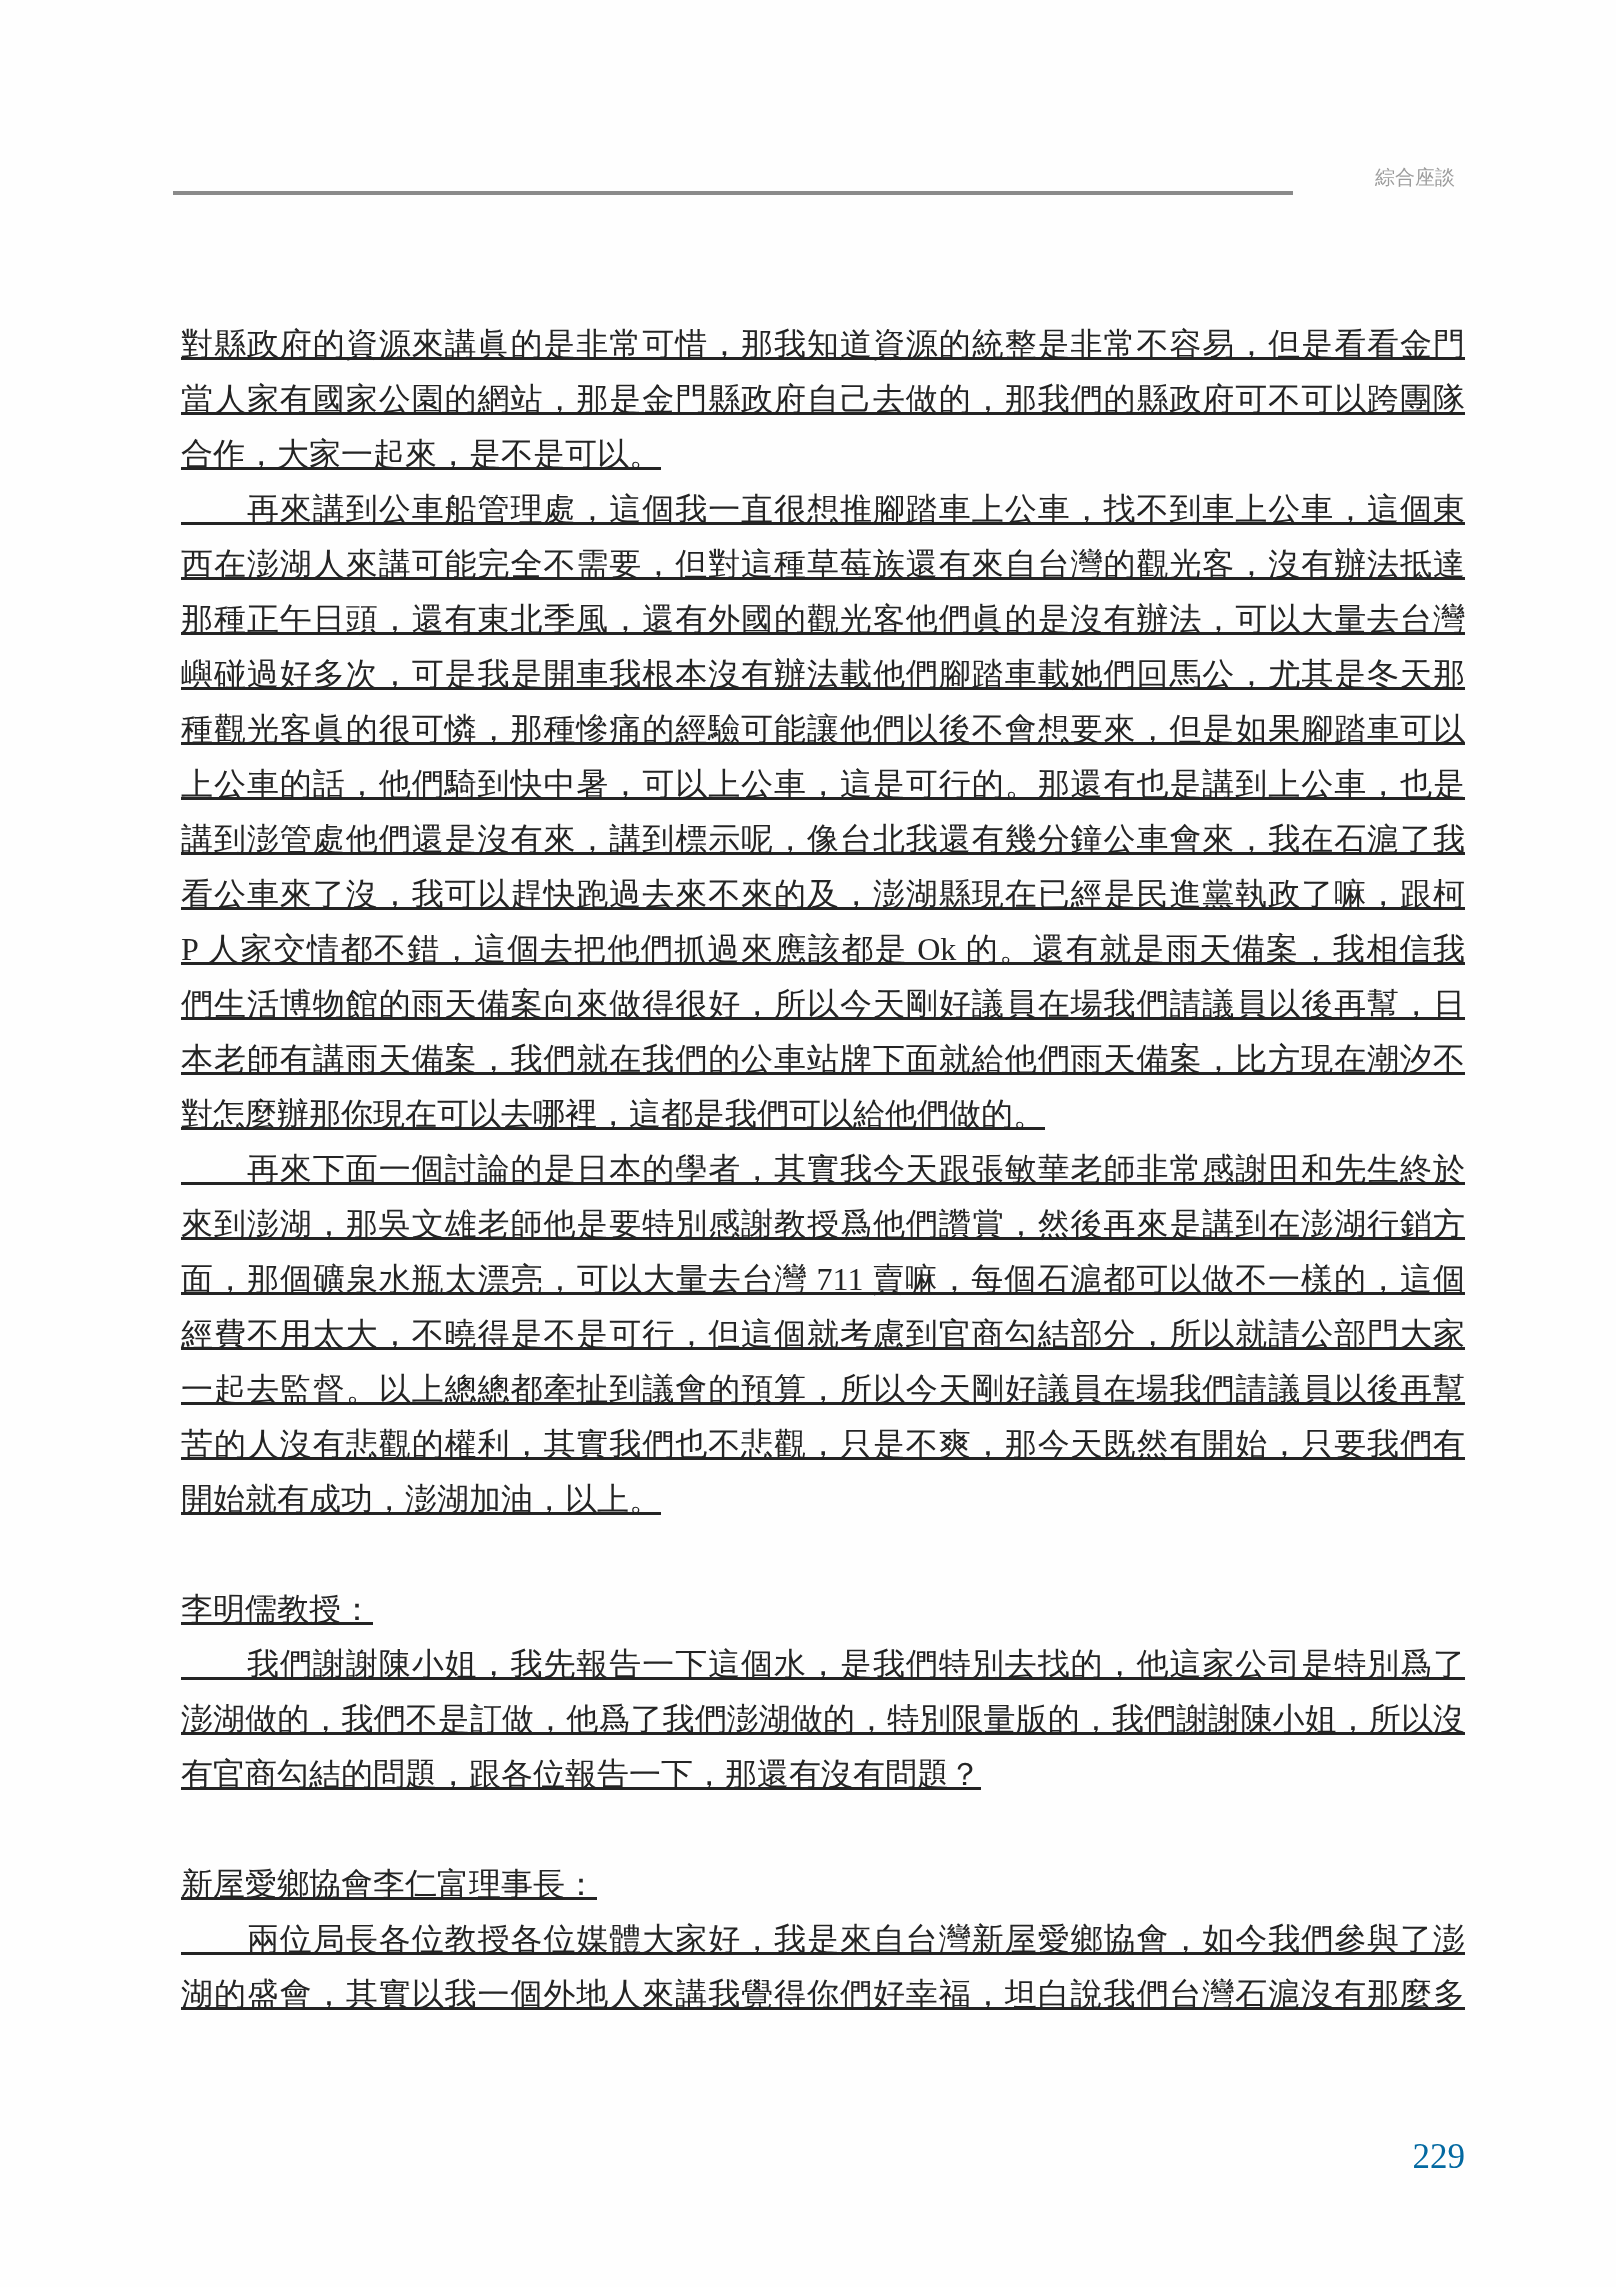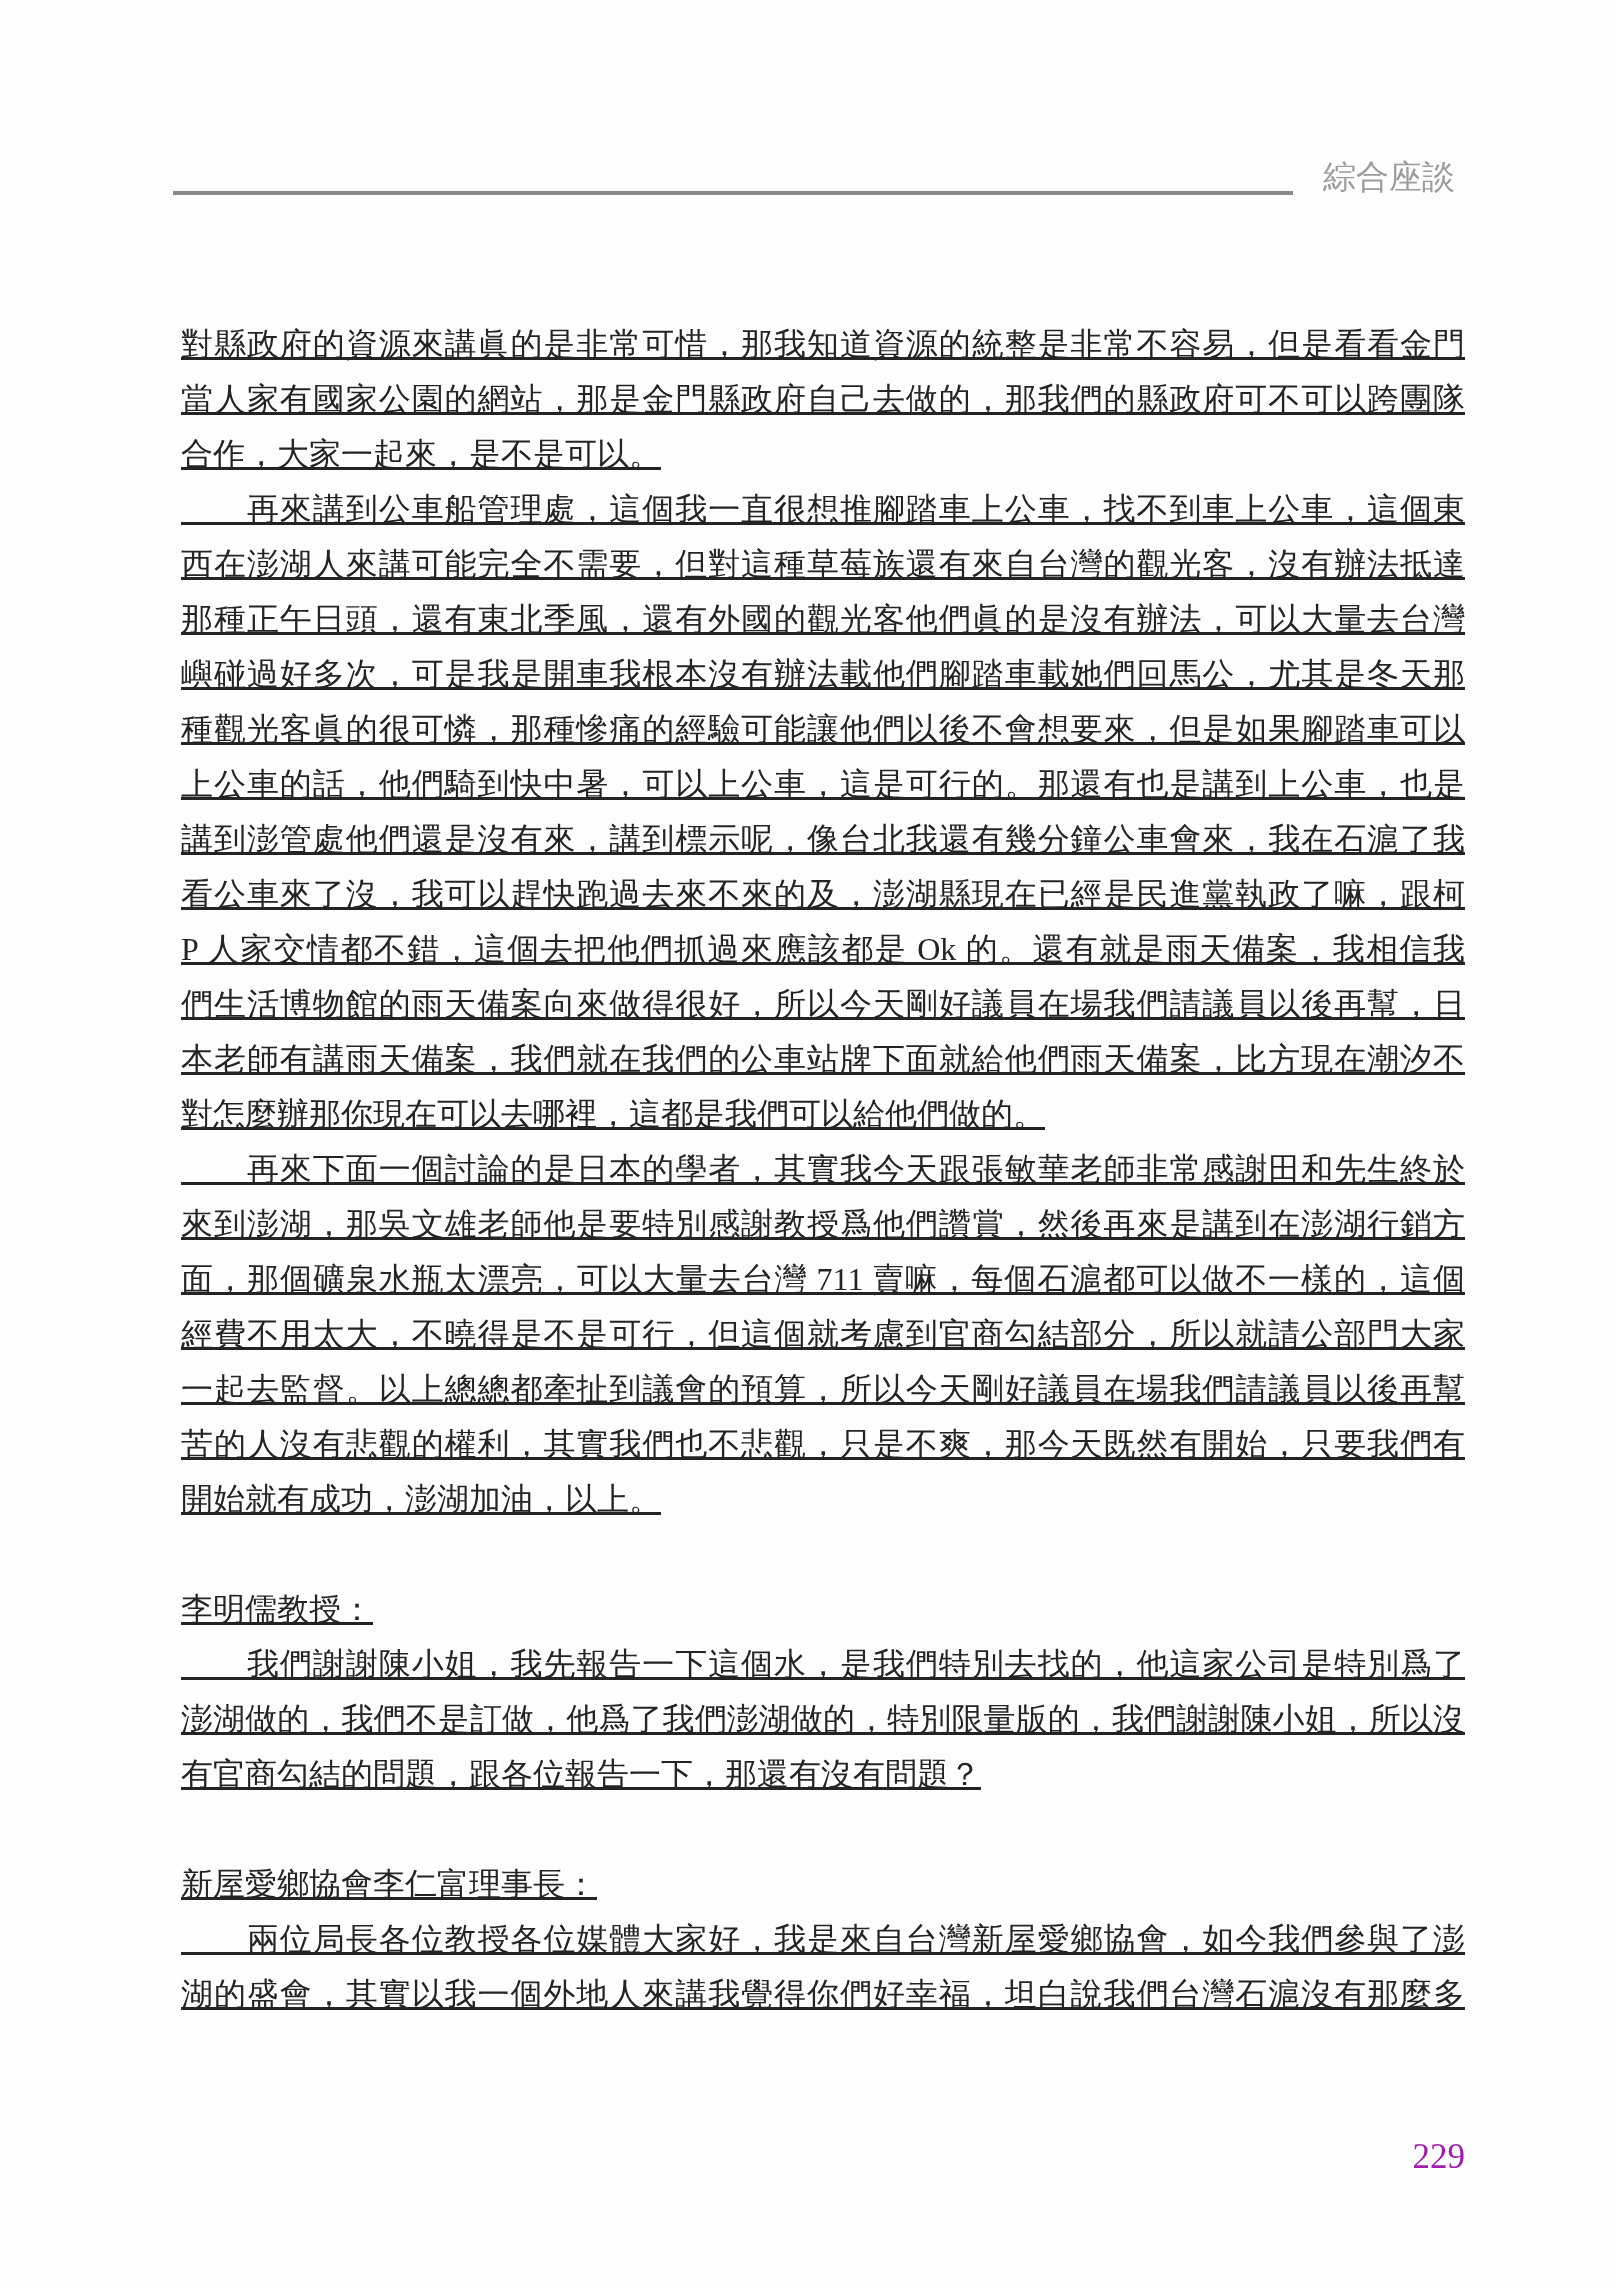--- a/index.html
+++ b/index.html
@@ -25,21 +25,21 @@
     left: 173px;
     top: 191px;
     width: 1120px;
     height: 3.8px;
     background: #8a8a8a;
   }
   .header-title {
     position: absolute;
     top: 163px;
     right: 162px;
-    font-size: 33px;
+    font-size: 20px;
     line-height: 29.5px;
     color: #9c9c9c;
     white-space: nowrap;
     text-align: right;
   }
   
   .body-text {
     position: absolute;
     left: 181px;
     top: 317px;
@@ -63,21 +63,21 @@
   }
   
   .page-number {
     position: absolute;
     top: 2138px;
     left: 181px;
     width: 1284px;
     text-align: right;
     font-size: 35px;
     line-height: 38px;
-    color: #a21caf;
+    color: #0369a1;
   }
 </style>
 </head>
 <body>
 
 <div class="sheet">
 
   <div class="header-rule"></div>
 
   <div class="header-title">綜合座談</div>

